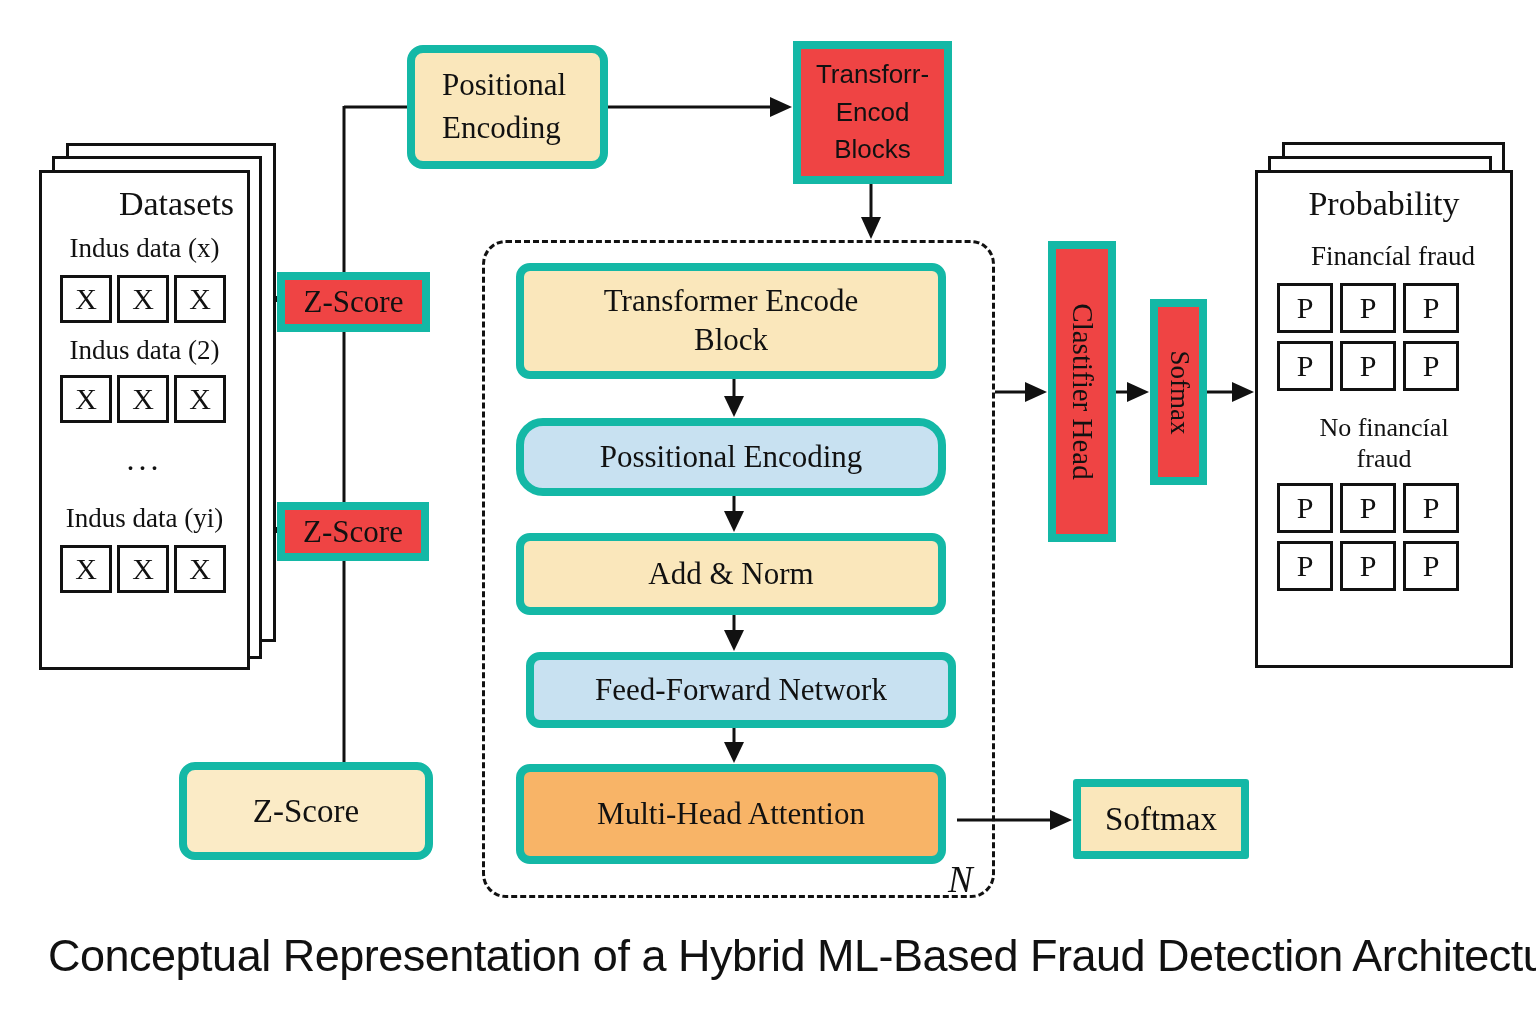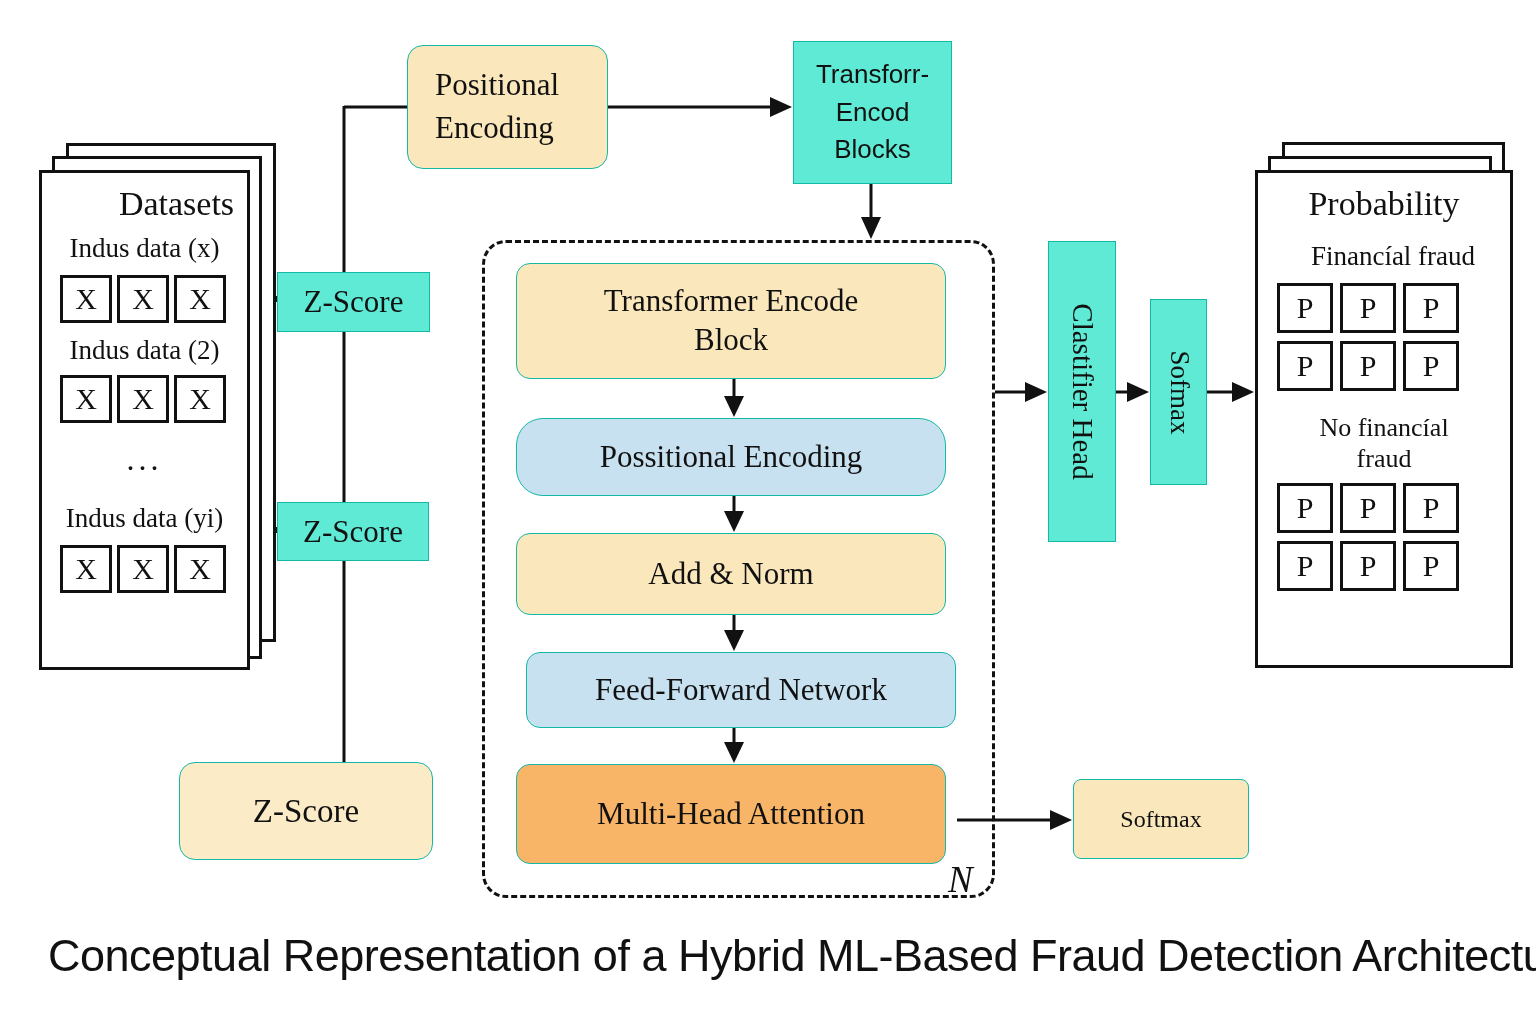--- a/index.html
+++ b/index.html
@@ -18,27 +18,27 @@
   .pg-label2{position:absolute;width:100%;text-align:center;font-size:26px;line-height:1.18;}
   .pg-label2 span{display:inline-block;max-width:168px;}
 
   .cellrow{position:absolute;display:flex;gap:5px;}
   .xcell{width:52px;height:48px;border:3px solid #111;box-sizing:border-box;
          display:flex;align-items:center;justify-content:center;font-size:30px;background:#fff;}
   .pcell{width:56px;height:50px;border:3px solid #111;box-sizing:border-box;
          display:flex;align-items:center;justify-content:center;font-size:30px;background:#fff;}
 
   
-  .node{position:absolute;box-sizing:border-box;border:1px solid #14b8a6;
+  .node{position:absolute;box-sizing:border-box;border:8px solid #14b8a6;
         display:flex;align-items:center;justify-content:center;text-align:center;z-index:4;}
   .cream{background:#FAE7BB;}
   .cream2{background:#FBEBC6;}
   .blue{background:#C8E1F1;}
   .orange{background:#F8B467;}
-  .white{background:#5eead4;}
+  .white{background:#ef4444;}
   .round{border-radius:16px;}
   .round14{border-radius:14px;}
 
   .zscore-small{font-size:31px;}
   .stack-box{left:516px;width:430px;font-size:31px;}
 
   #dashed-container{position:absolute;left:482px;top:240px;width:513px;height:658px;
         border:3px dashed #111;border-radius:24px;box-sizing:border-box;z-index:2;}
   #n-label{position:absolute;left:948px;top:858px;font-size:37px;font-style:italic;z-index:5;}
 
@@ -146,21 +146,21 @@
   <div class="node blue round14 stack-box" style="top:652px;height:76px;margin-left:10px;">Feed-Forward Network</div>
   <div class="node orange round14 stack-box" style="top:764px;height:100px;">Multi-Head Attention</div>
 
   <div class="node white" id="classifier-head" style="left:1048px;top:241px;width:68px;height:301px;">
     <span class="vtext">Clastifier Head</span>
   </div>
   <div class="node white" id="softmax-vert" style="left:1150px;top:299px;width:57px;height:186px;">
     <span class="vtext">Sofmax</span>
   </div>
 
-  <div class="node cream" style="left:1073px;top:779px;width:176px;height:80px;font-size:24px;border-radius:8px;">Softmax</div>
+  <div class="node cream" style="left:1073px;top:779px;width:176px;height:80px;font-size:33px;border-radius:3px;">Softmax</div>
 
   <div class="page page-back" style="left:1282px;top:142px;width:223px;height:501px;"></div>
   <div class="page page-mid" style="left:1268px;top:156px;width:224px;height:502px;"></div>
   <div class="page page-front" style="left:1255px;top:170px;width:258px;height:498px;">
     <div class="pg-title" style="top:12px;">Probability</div>
     <div class="pg-label" style="top:68px;padding-left:9px;">Financíal fraud</div>
     <div class="cellrow" style="left:19px;top:110px;gap:7px;">
       <div class="pcell">P</div>
       <div class="pcell">P</div>
       <div class="pcell">P</div>

